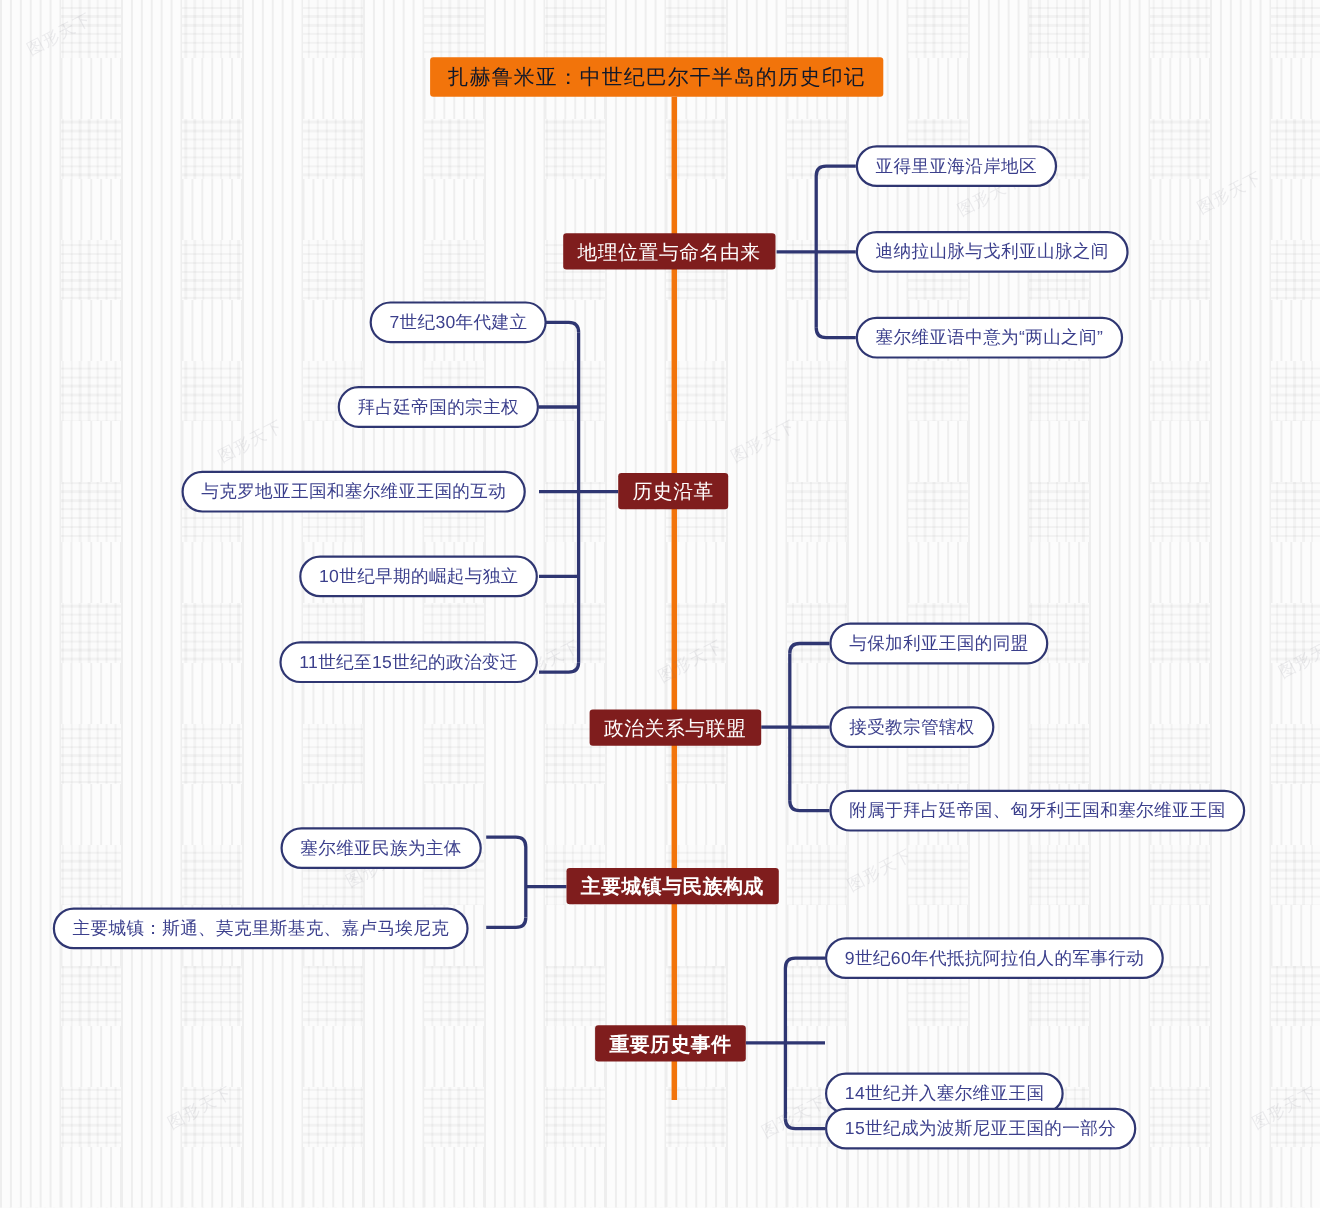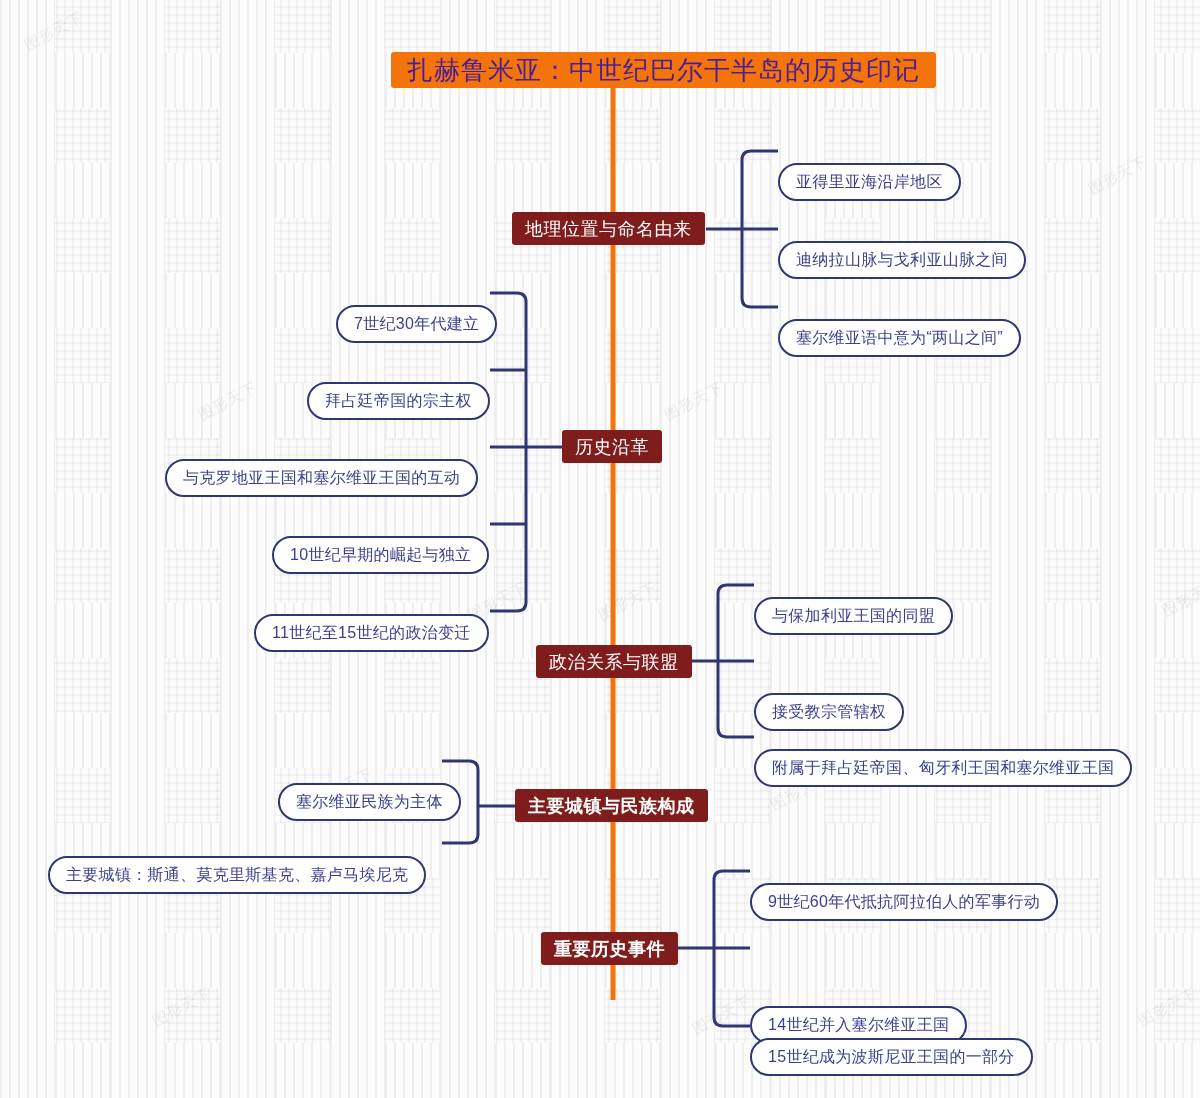--- a/index.html
+++ b/index.html
@@ -59,22 +59,22 @@
     z-index: 3;
     box-sizing: border-box;
     display: flex;
     align-items: center;
     justify-content: center;
     white-space: nowrap;
   }
 
   .root-node {
     background: #F2740B;
-    color: #4c1d95;
-    font-size: 26px;
+    color: #0f172a;
+    font-size: 19px;
     letter-spacing: 1px;
     border-radius: 3px;
     padding: 0 16px;
     height: 36px;
   }
 
   .topic-node {
     background: #7f1d1d;
     color: #ffffff;
     font-size: 18px;
@@ -87,21 +87,20 @@
 
   .leaf-node {
     background: #ffffff;
     color: #3B3F8C;
     font-size: 16px;
     border: 2px solid #2F3672;
     border-radius: 22px;
     padding: 0 16px;
     height: 38px;
     letter-spacing: 0.3px;
-    margin-top: 31px;
   }
 
   .watermark {
     position: absolute;
     z-index: 2;
     color: rgba(120,120,140,0.13);
     font-size: 15px;
     transform: rotate(-28deg);
     letter-spacing: 1px;
     pointer-events: none;
@@ -174,24 +173,24 @@
 
   <div class="node topic-node" style="left:562px; top:430px;">历史沿革</div>
   <div class="node leaf-node" style="left:336px; top:274px; transform:translateX(0);">7世纪30年代建立</div>
   <div class="node leaf-node" style="left:307px; top:351px;">拜占廷帝国的宗主权</div>
   <div class="node leaf-node" style="left:165px; top:428px;">与克罗地亚王国和塞尔维亚王国的互动</div>
   <div class="node leaf-node" style="left:272px; top:505px;">10世纪早期的崛起与独立</div>
   <div class="node leaf-node" style="left:254px; top:583px;">11世纪至15世纪的政治变迁</div>
 
   <div class="node topic-node" style="left:536px; top:645px;">政治关系与联盟</div>
   <div class="node leaf-node" style="left:754px; top:566px;">与保加利亚王国的同盟</div>
-  <div class="node leaf-node" style="left:754px; top:662px;text-align:right;">接受教宗管辖权</div>
+  <div class="node leaf-node" style="left:754px; top:642px;text-align:right;">接受教宗管辖权</div>
   <div class="node leaf-node" style="left:754px; top:718px;">附属于拜占廷帝国、匈牙利王国和塞尔维亚王国</div>
 
   <div class="node topic-node bold" style="left:515px; top:789px;">主要城镇与民族构成</div>
-  <div class="node leaf-node" style="left:278px; top:752px;text-align:center;">塞尔维亚民族为主体</div>
+  <div class="node leaf-node" style="left:255px; top:752px;text-align:center;">塞尔维亚民族为主体</div>
   <div class="node leaf-node" style="left:48px; top:825px;">主要城镇：斯通、莫克里斯基克、嘉卢马埃尼克</div>
 
   <div class="node topic-node bold" style="left:541px; top:932px;">重要历史事件</div>
   <div class="node leaf-node" style="left:750px; top:852px;">9世纪60年代抵抗阿拉伯人的军事行动</div>
   <div class="node leaf-node" style="left:750px; top:975px;">14世纪并入塞尔维亚王国</div>
   <div class="node leaf-node" style="left:750px; top:1007px;">15世纪成为波斯尼亚王国的一部分</div>
 </div>
 
 </body></html>

